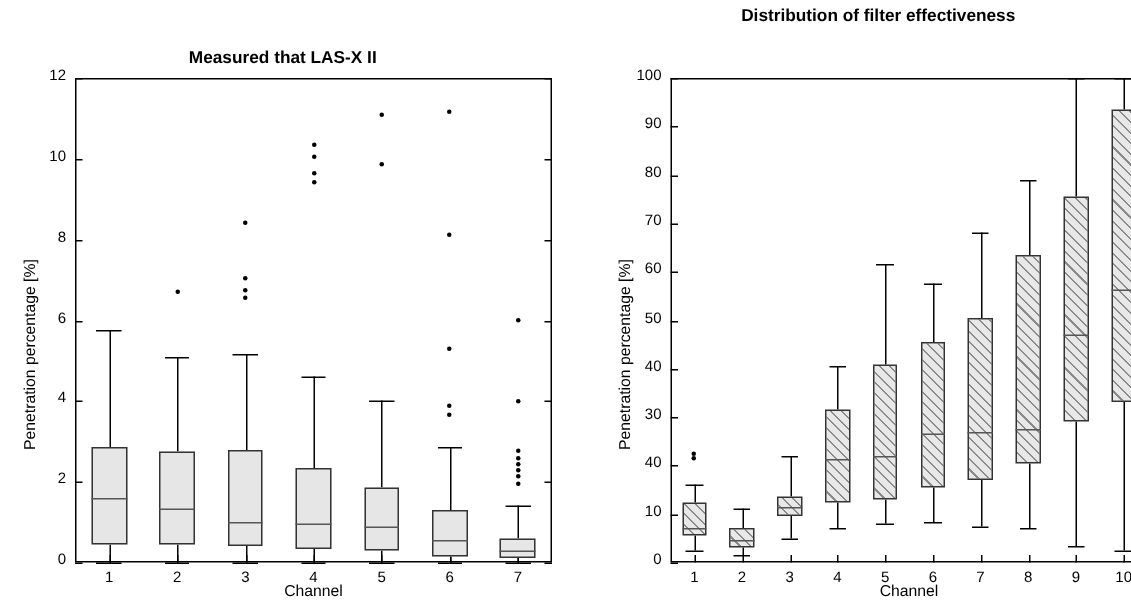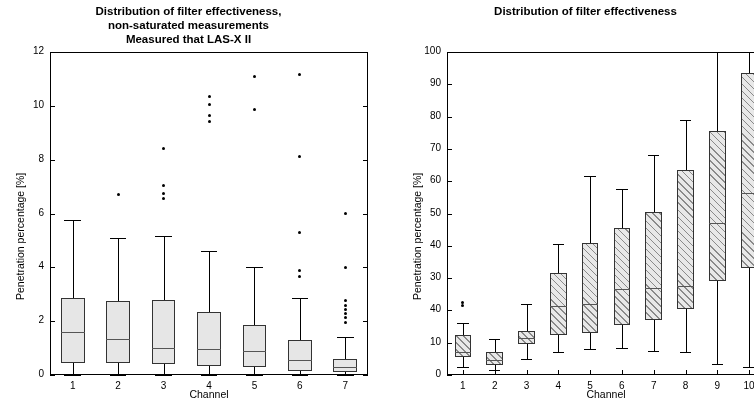--- a/index.html
+++ b/index.html
@@ -31,22 +31,20 @@
     <pattern id="hatch" patternUnits="userSpaceOnUse" width="7" height="7" patternTransform="rotate(45)">
       <rect width="7" height="7" fill="#e3e3e3"></rect>
       <line x1="0" y1="0" x2="0" y2="7" stroke="#555" stroke-width="1"></line>
     </pattern>
   </defs>
 </svg>
 
 <div class="wrap">
 
   <div class="panel" id="panel-left">
-    <div class="title" style="top:4px;">Distribution of filter effectiveness,</div>
-    <div class="title" style="top:18px;">non-saturated measurements</div>
     <div class="title" style="top:32px;">Measured that LAS-X II</div>
     <div class="ylabel" style="left:14px;top:300px;">Penetration percentage [%]</div>
     <div class="plot-frame" id="frame-left" style="left:50px;top:52px;width:318px;height:323px;"></div>
     <div class="xlabel" style="left:50px;top:388px;width:318px;">Channel</div>
   <div class="ytick" style="left: 10px; top: 368px; width: 34px;">0</div>
       <div class="tickmark" style="left: 50px; top: 375px; width: 5px; height: 1px;"></div>
       <div class="tickmark" style="left: 363px; top: 375px; width: 5px; height: 1px;"></div>
       <div class="ytick" style="left: 10px; top: 314.167px; width: 34px;">2</div>
       <div class="tickmark" style="left: 50px; top: 321.167px; width: 5px; height: 1px;"></div>
       <div class="tickmark" style="left: 363px; top: 321.167px; width: 5px; height: 1px;"></div>

